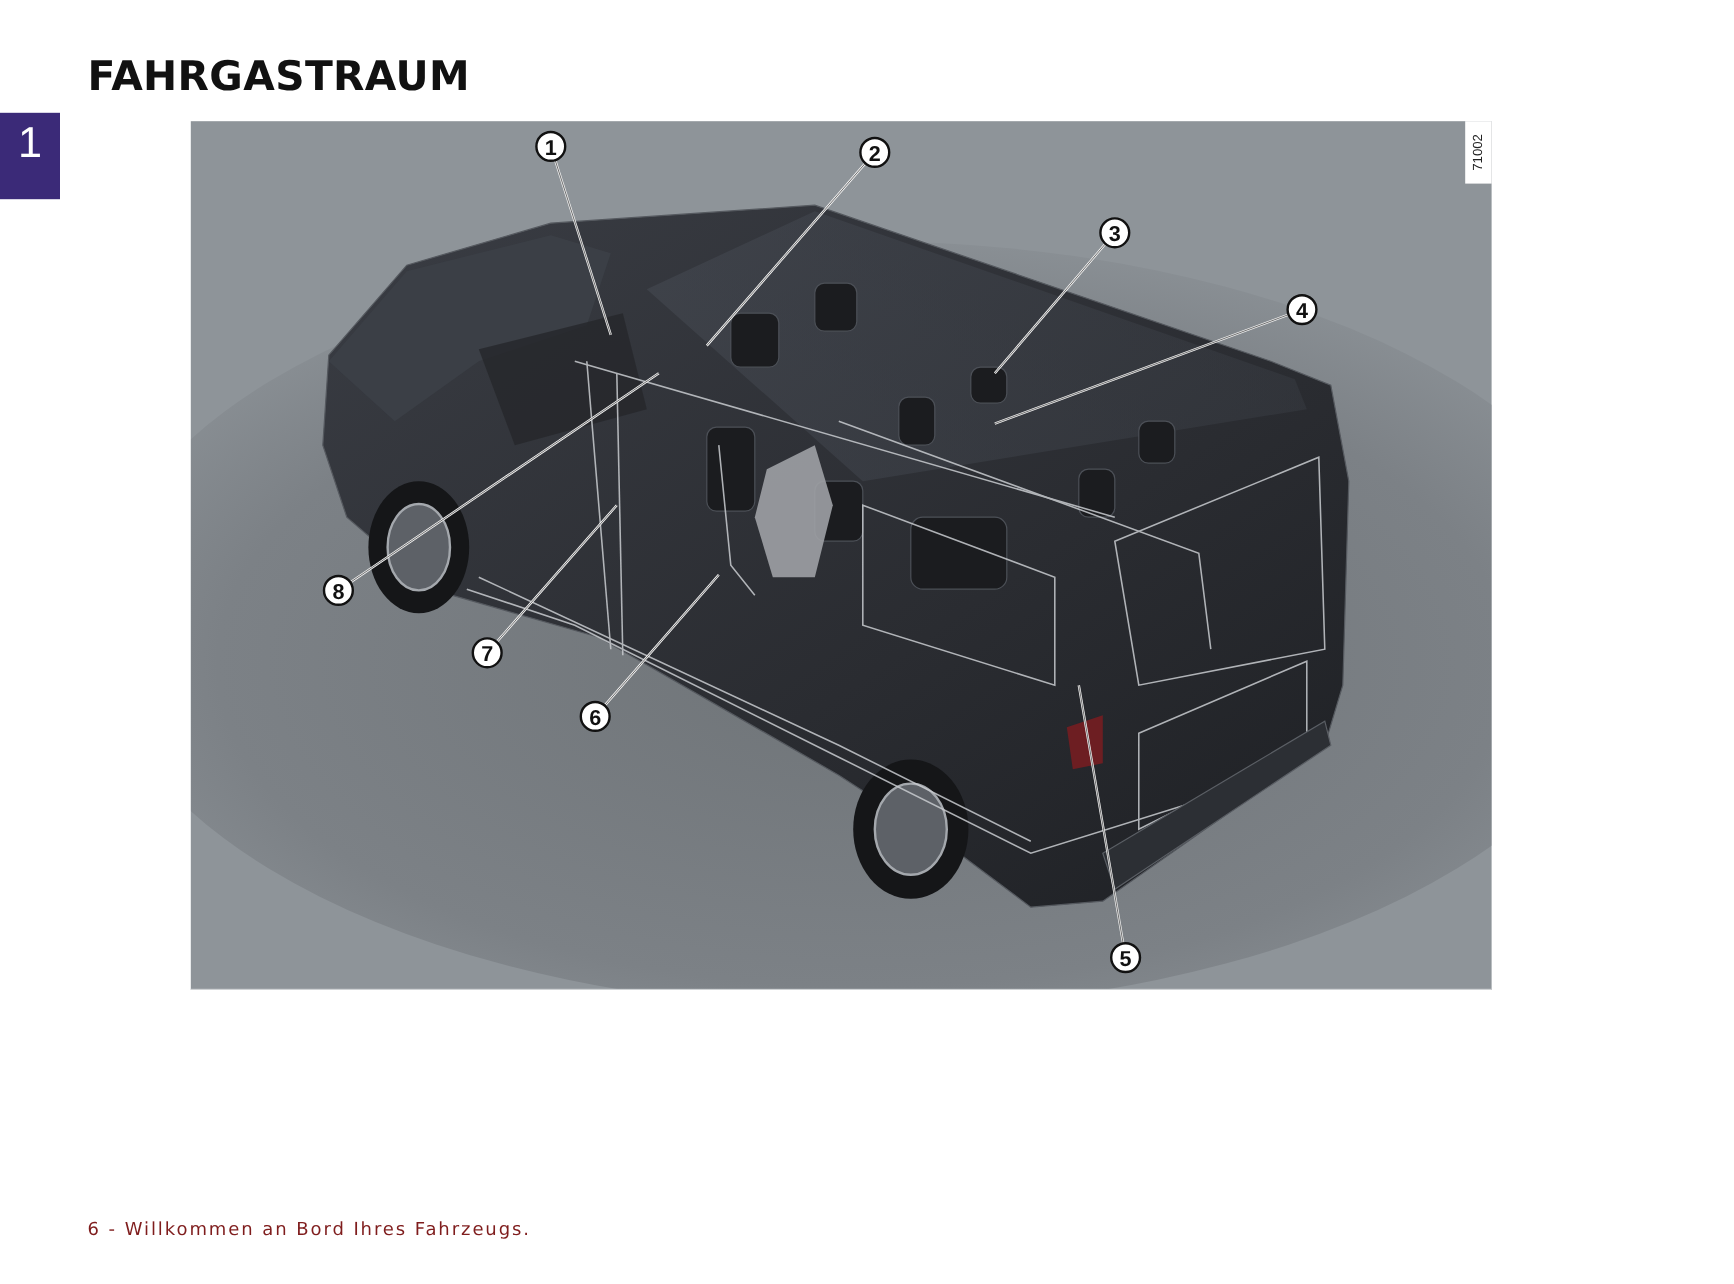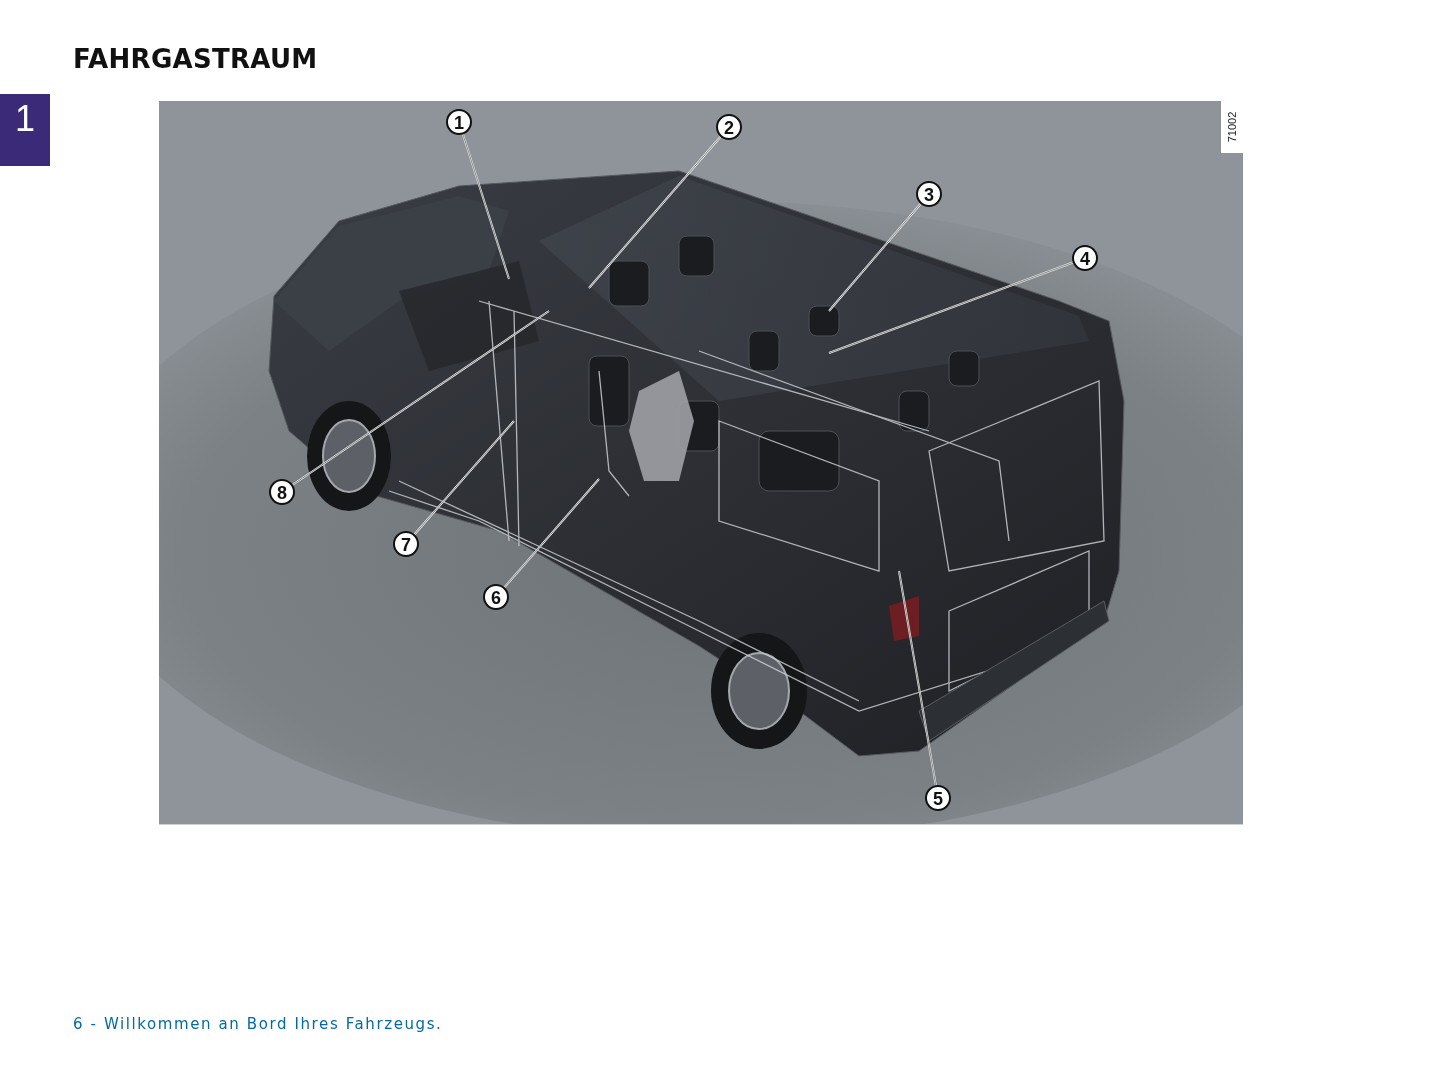--- a/index.html
+++ b/index.html
@@ -1,23 +1,23 @@
 <!DOCTYPE html>
 <html><head>
   <meta charset="utf-8">
   <style>
     html, body { margin: 0; padding: 0; background: #ffffff; }
     body { width: 1445px; height: 1070px; position: relative; overflow: hidden; font-family: "DejaVu Sans", sans-serif; }
-    .page-title { position: absolute; left: 73px; top: 44px; font-size: 26px; font-weight: bold; color: #111111; letter-spacing: 0.3px; font-family: "DejaVu Sans", sans-serif; }
+    .page-title { position: absolute; left: 73px; top: 44px; font-size: 34px; font-weight: bold; color: #111111; letter-spacing: 0.3px; font-family: "DejaVu Sans", sans-serif; }
     .chapter-tab { position: absolute; left: 0; top: 94px; width: 50px; height: 72px; background: #3b2a78; color: #ffffff; display: flex; align-items: flex-start; justify-content: center; padding-top: 4px; box-sizing: border-box; font-family: "Liberation Sans", sans-serif; font-size: 36px; }
     .figure { position: absolute; left: 159px; top: 101px; width: 1084px; height: 723px; background: #8e9499; overflow: hidden; border-bottom: 1px solid #cfd2d4; }
     .figure svg { position: absolute; left: 0; top: 0; }
     .fig-id { position: absolute; left: 1221px; top: 101px; width: 22px; height: 52px; background: #ffffff; }
     .fig-id span { position: absolute; left: 50%; top: 50%; transform: translate(-50%, -50%) rotate(-90deg); font-size: 11px; color: #222222; font-family: "Liberation Sans", sans-serif; white-space: nowrap; }
-    .footer { position: absolute; left: 73px; top: 1015px; font-size: 15px; color: #0369a1; letter-spacing: 1.6px; font-family: "DejaVu Sans", sans-serif; }
+    .footer { position: absolute; left: 73px; top: 1015px; font-size: 15px; color: #7f1d1d; letter-spacing: 1.6px; font-family: "DejaVu Sans", sans-serif; }
   </style>
 </head>
 <body>
 
 <div class="page-title">FAHRGASTRAUM</div>
 
 <div class="chapter-tab">
   <span>1</span>
 </div>
 

